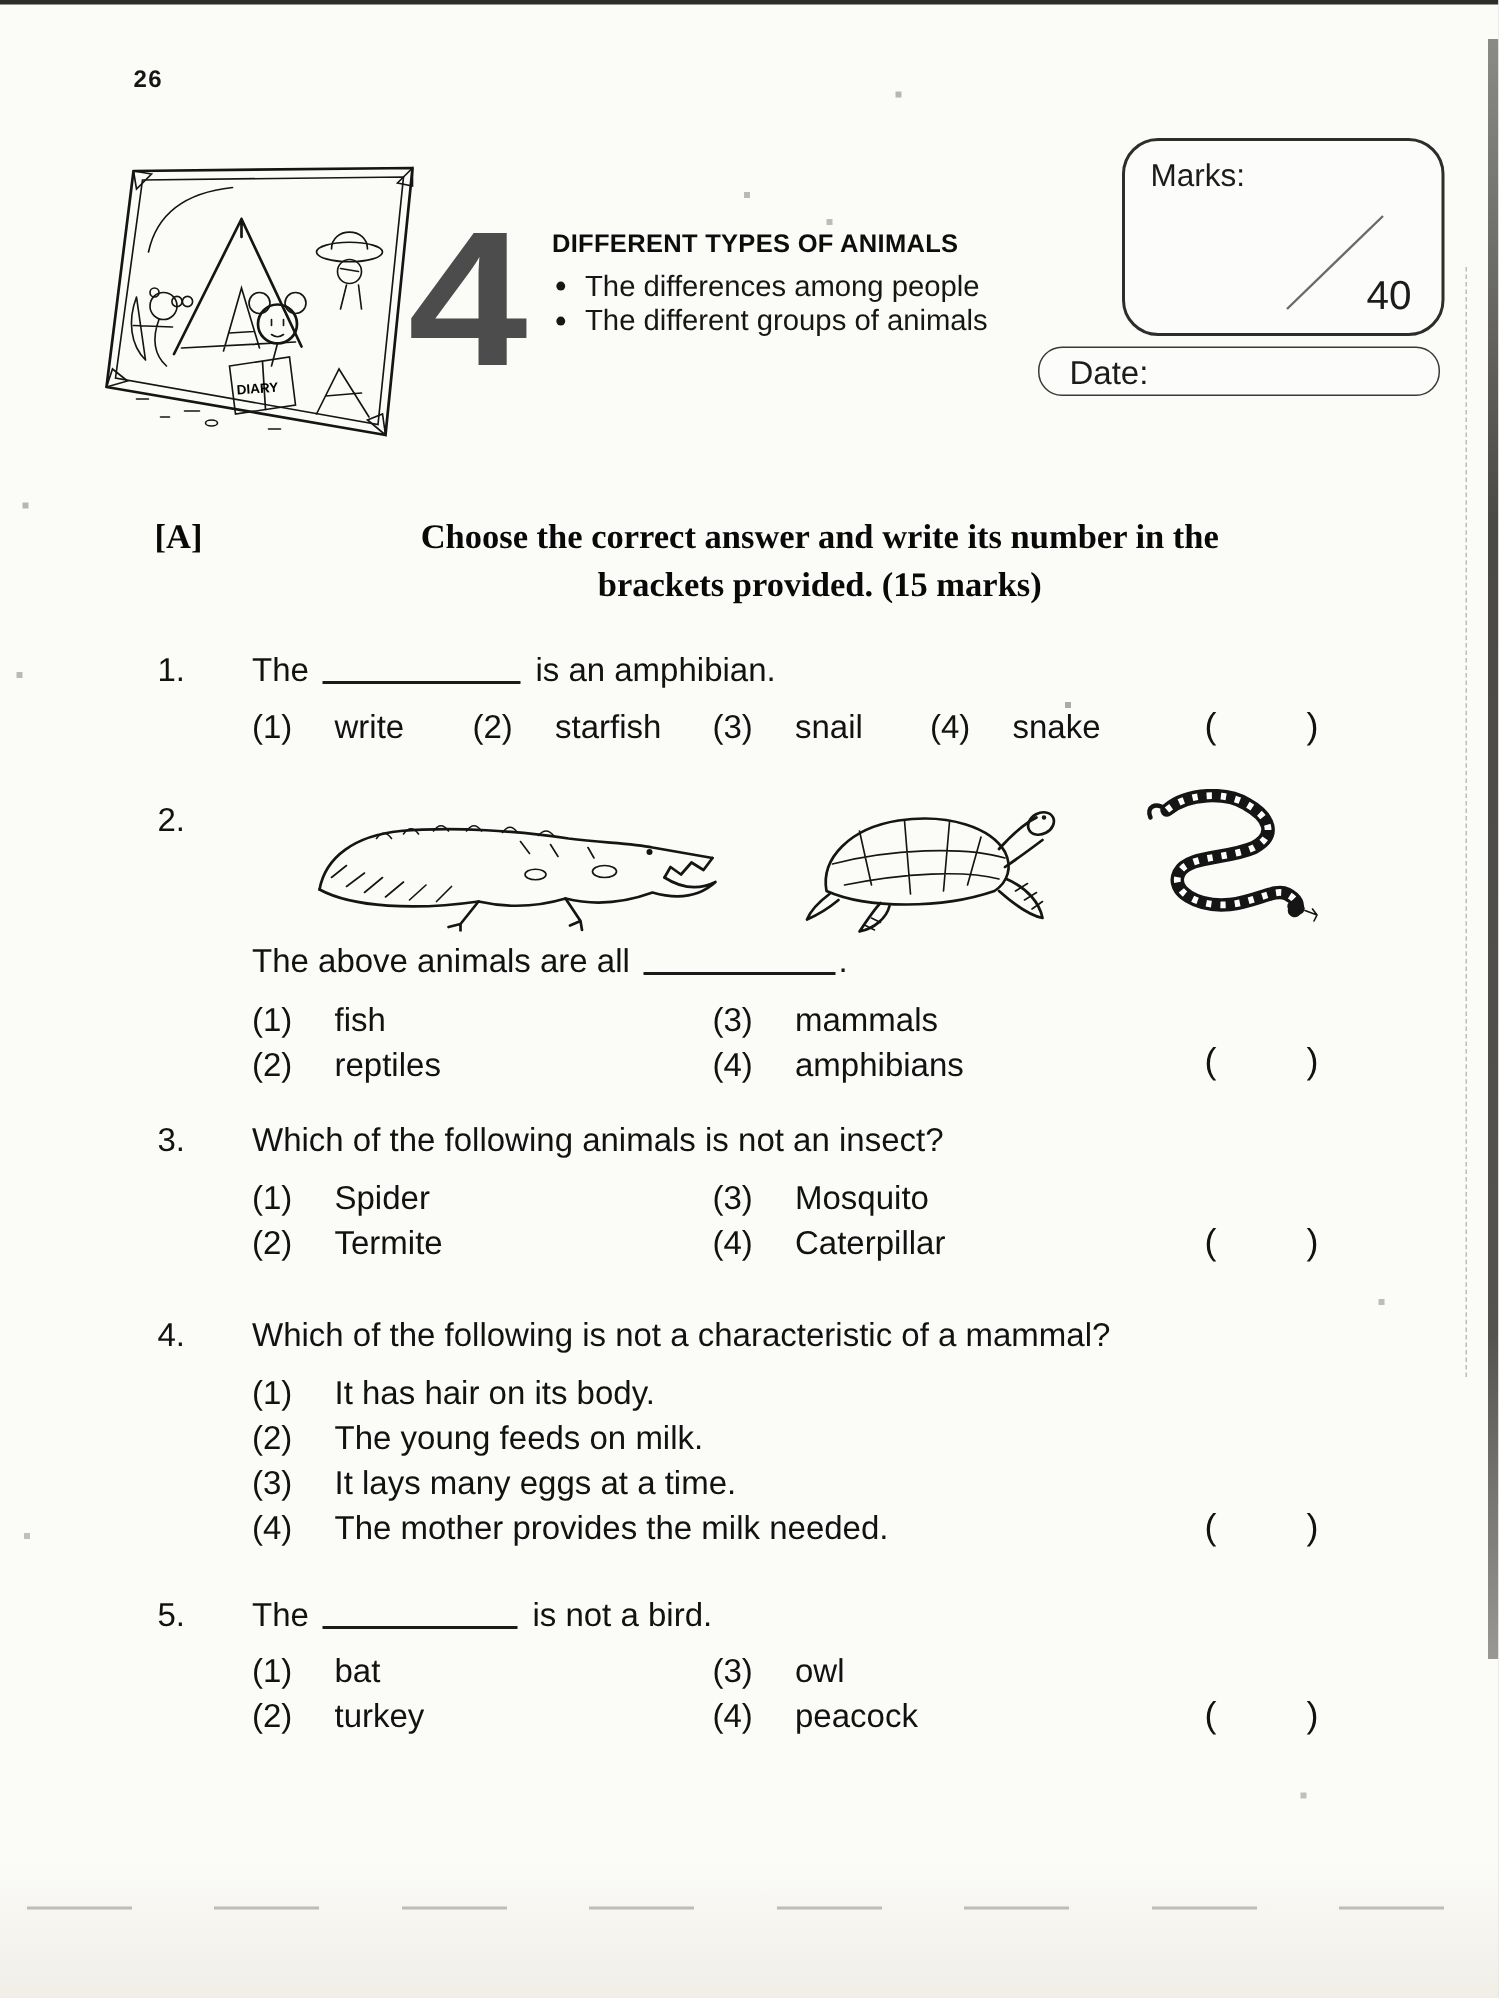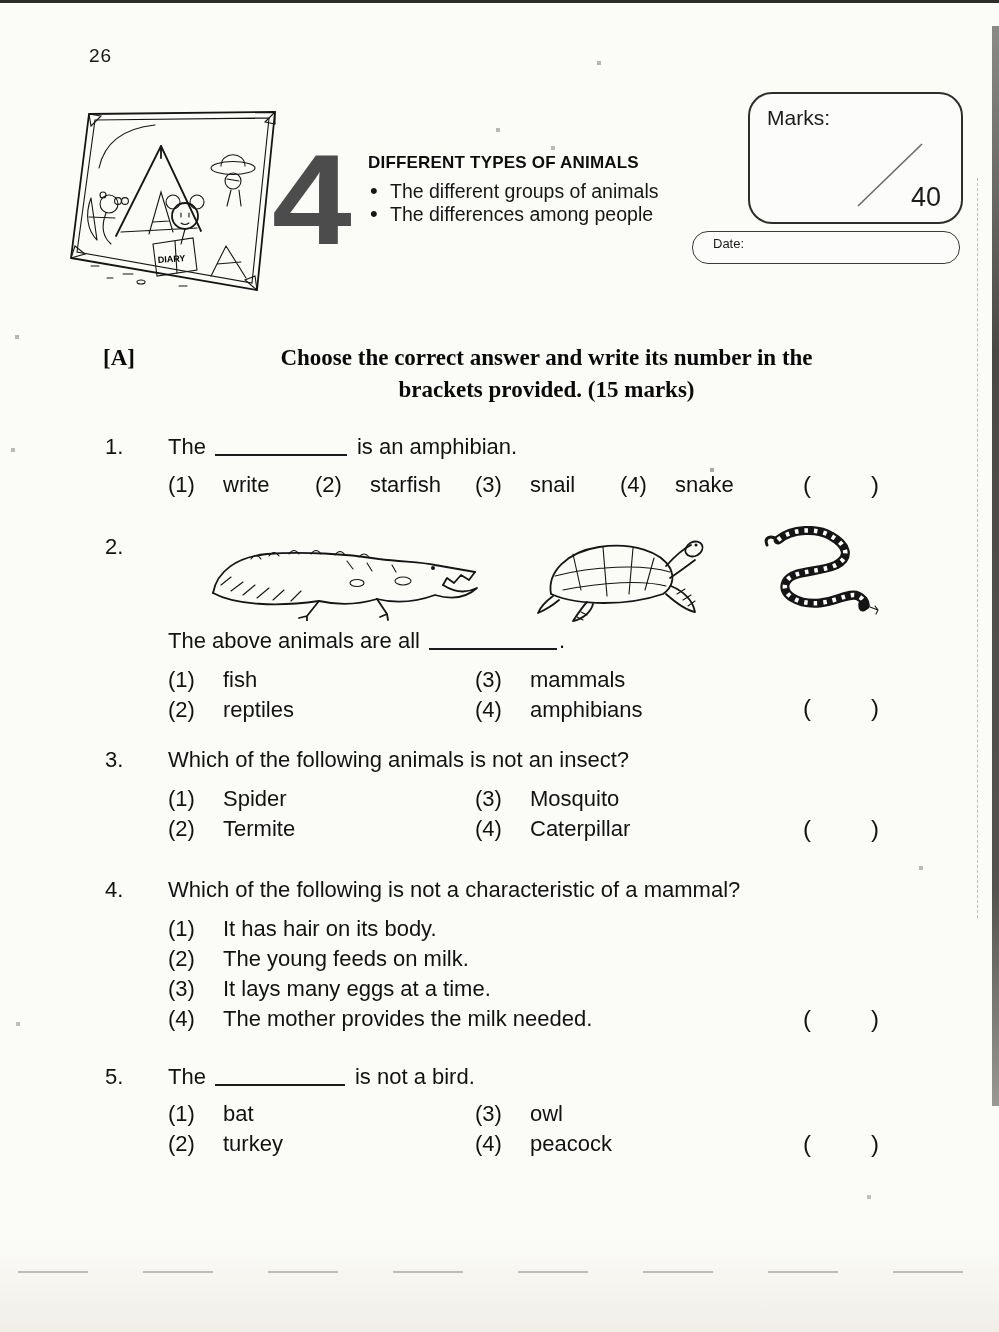--- a/index.html
+++ b/index.html
@@ -16,37 +16,37 @@
   .fold-right{position:absolute;left:977px;top:178px;height:740px;border-left:1px dashed #a9a7a1;opacity:.75;}
   .fold-bottom{position:absolute;left:18px;top:1271px;width:945px;height:2px;opacity:.55;
     background:repeating-linear-gradient(90deg,#8f8d88 0 70px,transparent 70px 125px);}
   .noise{position:absolute;top:0;left:0;width:2px;height:2px;background:transparent;
     box-shadow:598px 62px 0 1px #8a8a85, 497px 129px 0 1px #8f8f8a, 552px 147px 0 1px #94948f,
                16px 336px 0 1px #8a8a85, 12px 449px 0 1px #8f8f8a, 711px 469px 0 1px #77776f,
                920px 867px 0 1px #94948f, 17px 1023px 0 1px #9a9a94, 868px 1196px 0 1px #9a9a94;
     opacity:.6;}
 
   
-  .page-num{position:absolute;left:89px;top:45px;font-size:19px;font-weight:normal;letter-spacing:1px;}
+  .page-num{position:absolute;left:89px;top:45px;font-size:16px;font-weight:bold;letter-spacing:1px;}
   .photo{position:absolute;left:61px;top:106px;}
   .chapter-num{position:absolute;left:272px;top:148px;font-size:128px;line-height:.82;
     font-weight:bold;color:#4c4c4c;transform:scaleX(1.12);transform-origin:left top;}
   .titleblock{position:absolute;left:368px;top:153px;width:352px;}
   .titleblock h1{margin:0;font-size:17px;font-weight:bold;letter-spacing:.2px;color:#0d0d0d;}
   .objectives{margin:7px 0 0 0;padding:0;list-style:none;width:300px;}
   .objectives li{position:relative;padding-left:22px;font-size:19.5px;line-height:23px;}
   .objectives li::before{content:"\2022";position:absolute;left:2px;top:-1px;font-size:22px;}
   .marks-box{position:absolute;left:748px;top:92px;width:211px;height:128px;
     border:2px solid #2e2d2b;border-radius:24px;background:#fcfcfa;}
   .marks-label{position:absolute;left:17px;top:12px;font-size:21px;color:#1c1c1c;}
   .marks-total{position:absolute;right:20px;bottom:9px;font-size:27px;color:#1c1c1c;}
   .marks-slash{position:absolute;left:0;top:0;}
   .date-box{position:absolute;left:692px;top:231px;width:266px;height:31px;
     border:1.5px solid #3a3937;border-radius:16px;background:#fcfcfa;}
-  .date-label{position:absolute;left:20px;top:4px;font-size:13px;color:#1c1c1c;}
+  .date-label{position:absolute;left:20px;top:4px;font-size:22px;color:#1c1c1c;}
 
   
   .section{position:absolute;left:103px;top:342px;width:810px;
     font-family:"Liberation Serif",serif;font-weight:bold;font-size:23px;line-height:32px;color:#090909;}
   .section .slabel{position:absolute;left:0;top:0;}
   .section .slines{margin-left:77px;text-align:center;}
 
   
   .q{position:absolute;left:103px;width:810px;font-size:22px;color:#121212;}
   .qnum{position:absolute;left:2px;top:0;line-height:30px;}
@@ -128,22 +128,22 @@
       <path class="thin" d="M30,160 h8 M62,168 h10 M118,180 h8 M46,172 h6"></path>
       <ellipse class="thin" cx="80" cy="176" rx="4" ry="2"></ellipse>
     </svg>
   </div>
 
   <div class="chapter-num">4</div>
 
   <div class="titleblock">
     <h1>DIFFERENT TYPES OF ANIMALS</h1>
     <ul class="objectives">
+      <li>The differences among people</li>
       <li>The different groups of animals</li>
-      <li>The differences among people</li>
     </ul>
   </div>
 
   <div class="marks-box">
     <span class="marks-label">Marks:</span>
     <svg class="marks-slash" width="211" height="128">
       <line x1="108" y1="112" x2="172" y2="50" stroke="#6a6a66" stroke-width="1.6"></line>
     </svg>
     <span class="marks-total">40</span>
   </div>

